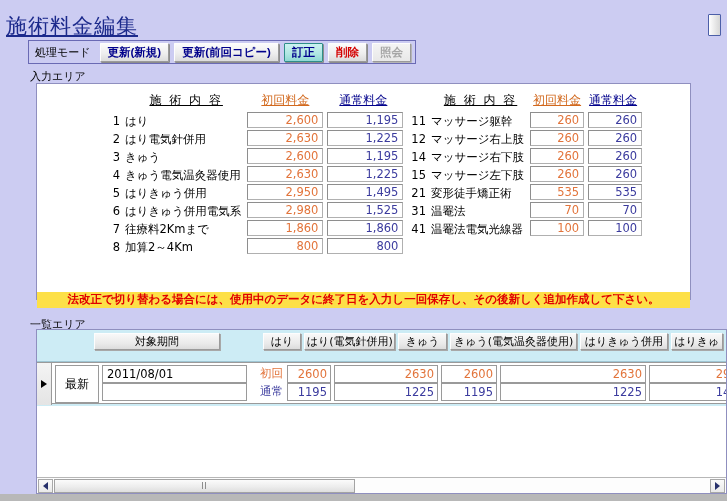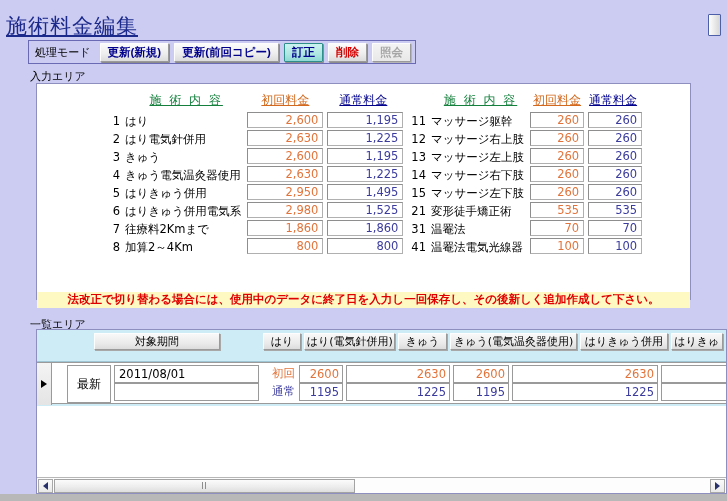--- a/index.html
+++ b/index.html
@@ -127,21 +127,21 @@
     white-space: nowrap;
   }
   .col-name {
     font-size: 11.5px;
     color: #000;
     white-space: nowrap;
     padding-right: 6px !important;
   }
   .hdr {
     font-size: 12px;
-    color: #15803d;
+    color: #000000;
     text-decoration: underline;
     text-align: center;
     white-space: nowrap;
     padding-bottom: 3px !important;
     letter-spacing: 2px;
   }
   .hdr-first { color: #d2691e; text-decoration: underline; letter-spacing: 0; }
   .hdr-usual { color: #00008b; text-decoration: underline; letter-spacing: 0; }
   .cell-in {
     display: block;
@@ -220,21 +220,21 @@
     white-space: nowrap;
   }
   .btn-exec { color: #00008b; }
   .btn-abort { color: #d40000; }
 
   
   .warn {
     position: absolute;
     left: 37px; top: 292px;
     width: 653px; height: 16px;
-    background: #fef9c3;
+    background: #fde047;
     color: #e00000;
     font-size: 11.5px;
     font-weight: bold;
     line-height: 15px;
     text-align: center;
     white-space: nowrap;
     overflow: hidden;
   }
 
   
@@ -289,21 +289,21 @@
     display: flex; align-items: center; justify-content: center;
   }
   .row-sel-arrow {
     width: 0; height: 0;
     border-left: 6px solid #000;
     border-top: 4px solid transparent;
     border-bottom: 4px solid transparent;
   }
   .cell-static {
     width: 44px; height: 38px;
-    margin: 2px 3px 0 15px;
+    margin: 2px 3px 0 3px;
     border: 1px solid #9a9a9a;
     background: #fff;
     font-size: 12px;
     color: #000;
     display: flex;
     align-items: center;
     justify-content: center;
   }
   .cell-stack { display: flex; flex-direction: column; margin-top: 2px; }
   .gc {
@@ -502,30 +502,20 @@
             <td>
               <span class="cell-in fee-first w-fee2">260</span>
             </td>
             <td>
               <span class="cell-in fee-usual w-fee2" style="margin-left: 4px;">260</span>
             </td>
           </tr>
           <tr>
             <td class="col-no">12</td>
             <td class="col-name">マッサージ右上肢</td>
-            <td>
-              <span class="cell-in fee-first w-fee2">260</span>
-            </td>
-            <td>
-              <span class="cell-in fee-usual w-fee2" style="margin-left: 4px;">260</span>
-            </td>
-          </tr>
-          <tr>
-            <td class="col-no">13</td>
-            <td class="col-name">マッサージ左上肢</td>
             <td>
               <span class="cell-in fee-first w-fee2">260</span>
             </td>
             <td>
               <span class="cell-in fee-usual w-fee2" style="margin-left: 4px;">260</span>
             </td>
           </tr>
           <tr>
             <td class="col-no">14</td>
             <td class="col-name">マッサージ右下肢</td>

